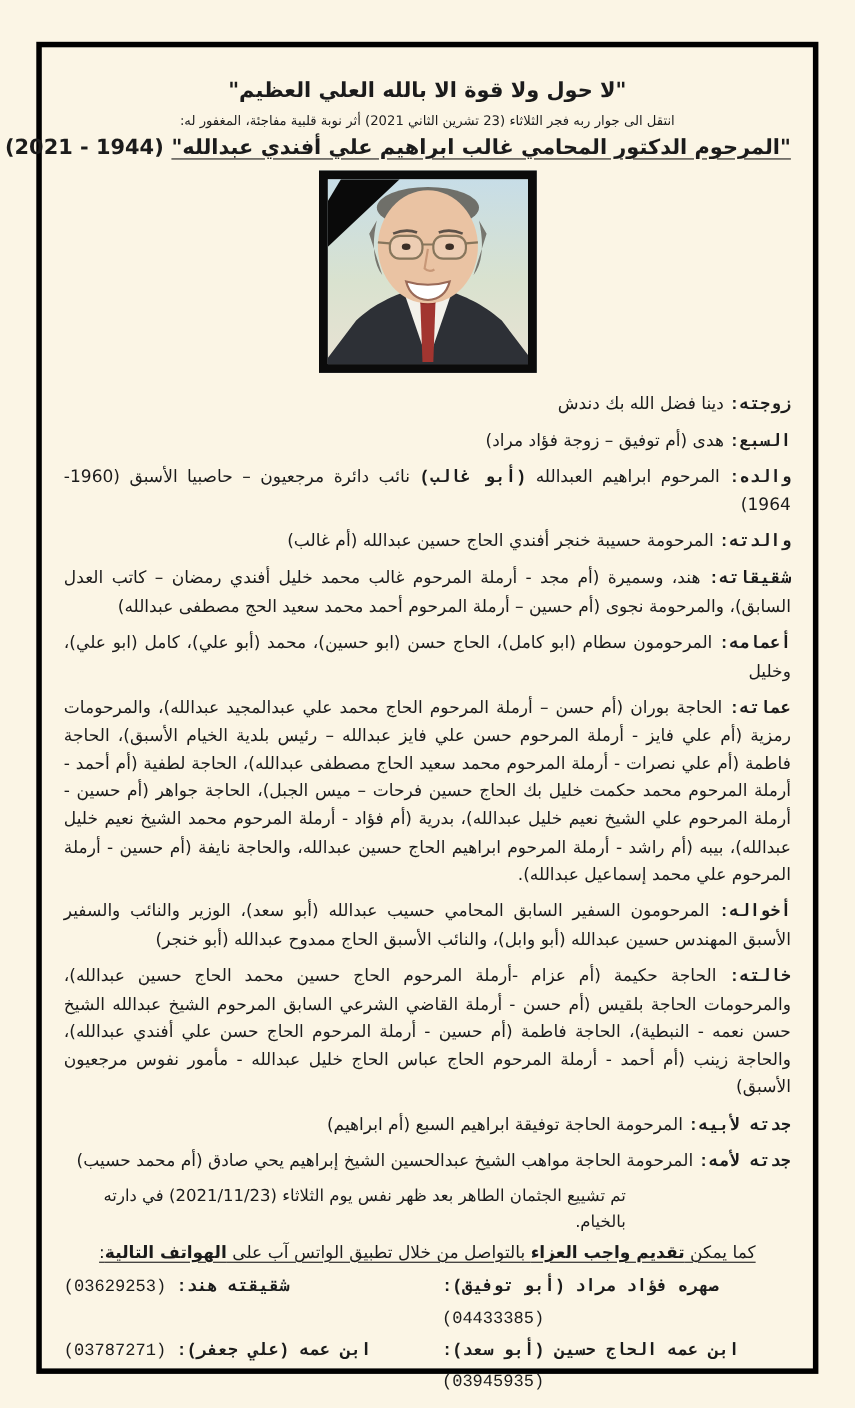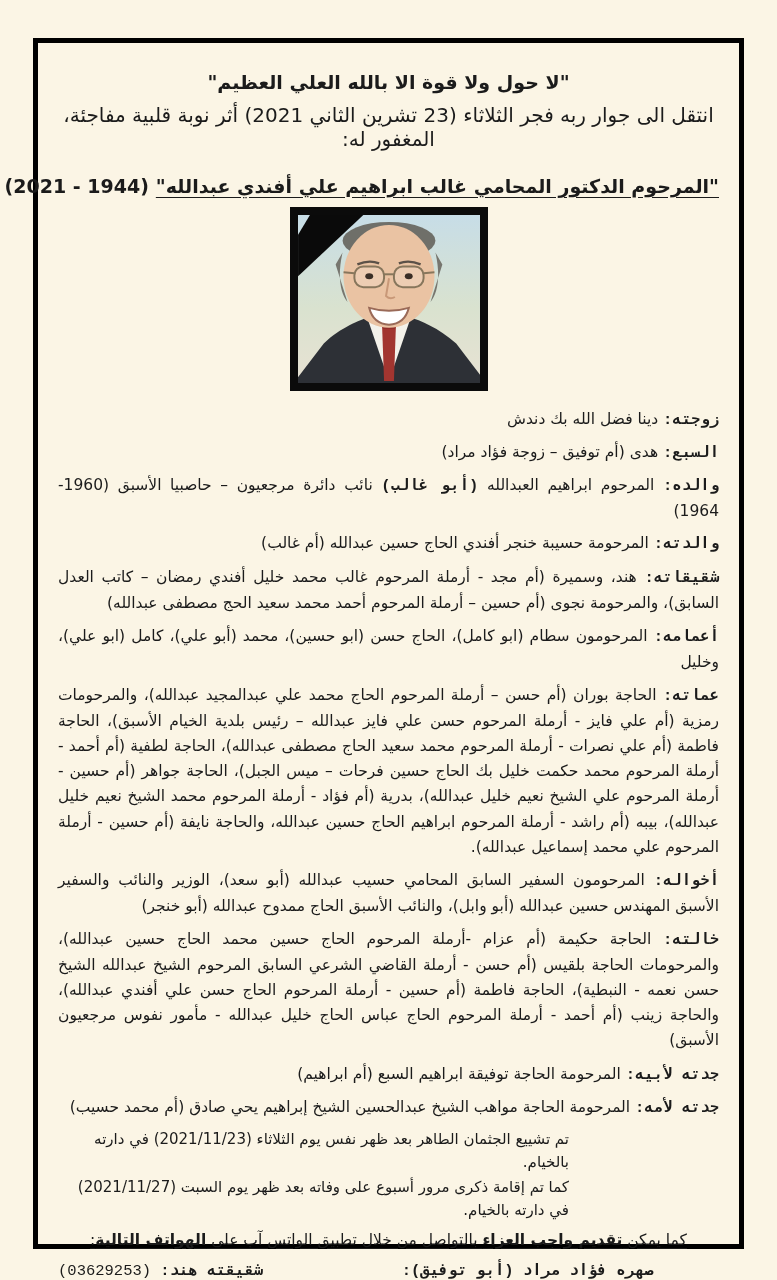--- a/index.html
+++ b/index.html
@@ -17,21 +17,21 @@
     border:5px solid #000;
     box-sizing:border-box;
     padding:14px 20px 8px 20px;
     direction:rtl;
   }
   .basmala{
     text-align:center;font-weight:bold;font-size:19px;
     margin:14px 0 10px 0;letter-spacing:.2px;
   }
   .intro{
-    text-align:center;font-size:20px;margin:0 0 24px 0;
+    text-align:center;font-size:12px;margin:0 0 6px 0;
   }
   .deceased{
     text-align:center;font-weight:bold;font-size:19px;margin:2px 0 10px 0;white-space:nowrap;
   }
   .deceased .name{text-decoration:underline;text-underline-offset:4px;}
   .deceased .years{margin-right:7px;text-align:right;}
   .photo-wrap{text-align:center;margin:2px 0 12px 0;}
   .photo{
     display:inline-block;width:198px;height:184px;
     border:8px solid #0b0b0b;box-sizing:border-box;
@@ -125,21 +125,20 @@
       <p class="fam"><b>شقيقاته:</b><span> هند، وسميرة (أم مجد - أرملة المرحوم غالب محمد خليل أفندي رمضان – كاتب العدل السابق)، والمرحومة نجوى (أم حسين – أرملة المرحوم أحمد محمد سعيد الحج مصطفى عبدالله)</span><b></b><span></span></p>
       <p class="fam"><b>أعمامه:</b><span> المرحومون سطام (ابو كامل)، الحاج حسن (ابو حسين)، محمد (أبو علي)، كامل (ابو علي)، وخليل</span><b></b><span></span></p>
       <p class="fam"><b>عماته:</b><span> الحاجة بوران (أم حسن – أرملة المرحوم الحاج محمد علي عبدالمجيد عبدالله)، والمرحومات رمزية (أم علي فايز - أرملة المرحوم حسن علي فايز عبدالله – رئيس بلدية الخيام الأسبق)، الحاجة فاطمة (أم علي نصرات - أرملة المرحوم محمد سعيد الحاج مصطفى عبدالله)، الحاجة لطفية (أم أحمد - أرملة المرحوم محمد حكمت خليل بك الحاج حسين فرحات – ميس الجبل)، الحاجة جواهر (أم حسين - أرملة المرحوم علي الشيخ نعيم خليل عبدالله)، بدرية (أم فؤاد - أرملة المرحوم محمد الشيخ نعيم خليل عبدالله)، بيبه (أم راشد - أرملة المرحوم ابراهيم الحاج حسين عبدالله، والحاجة نايفة (أم حسين - أرملة المرحوم علي محمد إسماعيل عبدالله).</span><b></b><span></span></p>
       <p class="fam"><b>أخواله:</b><span> المرحومون السفير السابق المحامي حسيب عبدالله (أبو سعد)، الوزير والنائب والسفير الأسبق المهندس حسين عبدالله (أبو وابل)، والنائب الأسبق الحاج ممدوح عبدالله (أبو خنجر)</span><b></b><span></span></p>
       <p class="fam"><b>خالته:</b><span> الحاجة حكيمة (أم عزام -أرملة المرحوم الحاج حسين محمد الحاج حسين عبدالله)، والمرحومات الحاجة بلقيس (أم حسن - أرملة القاضي الشرعي السابق المرحوم الشيخ عبدالله الشيخ حسن نعمه - النبطية)، الحاجة فاطمة (أم حسين - أرملة المرحوم الحاج حسن علي أفندي عبدالله)، والحاجة زينب (أم أحمد - أرملة المرحوم الحاج عباس الحاج خليل عبدالله - مأمور نفوس مرجعيون الأسبق)</span><b></b><span></span></p>
       <p class="fam"><b>جدته لأبيه:</b><span> المرحومة الحاجة توفيقة ابراهيم السبع (أم ابراهيم)</span><b></b><span></span></p>
       <p class="fam"><b>جدته لأمه:</b><span> المرحومة الحاجة مواهب الشيخ عبدالحسين الشيخ إبراهيم يحي صادق (أم محمد حسيب)</span><b></b><span></span></p>
     </div>
 
     <p class="funeral">تم تشييع الجثمان الطاهر بعد ظهر نفس يوم الثلاثاء (2021/11/23) في دارته بالخيام.</p>
-    <p class="funeral">كما تم إقامة ذكرى مرور أسبوع على وفاته بعد ظهر يوم السبت (2021/11/27) في دارته بالخيام.</p>
 
     <p class="condolence"><span>كما يمكن </span><b>تقديم واجب العزاء</b><span> بالتواصل من خلال تطبيق الواتس آب على </span><b>الهواتف التالية</b><span>:</span></p>
 
     <div class="phones">
       <div class="cell"><b>صهره فؤاد مراد (أبو توفيق):</b><span> (04433385)</span></div>
       <div class="cell rcol"><b>شقيقته هند:</b><span> (03629253)</span></div>
       <div class="cell rcol"><b>ابن عمه الحاج حسين (أبو سعد):</b><span> (03945935)</span></div>
       <div class="cell"><b>ابن عمه (علي جعفر):</b><span> (03787271)</span></div>
     </div>
 

